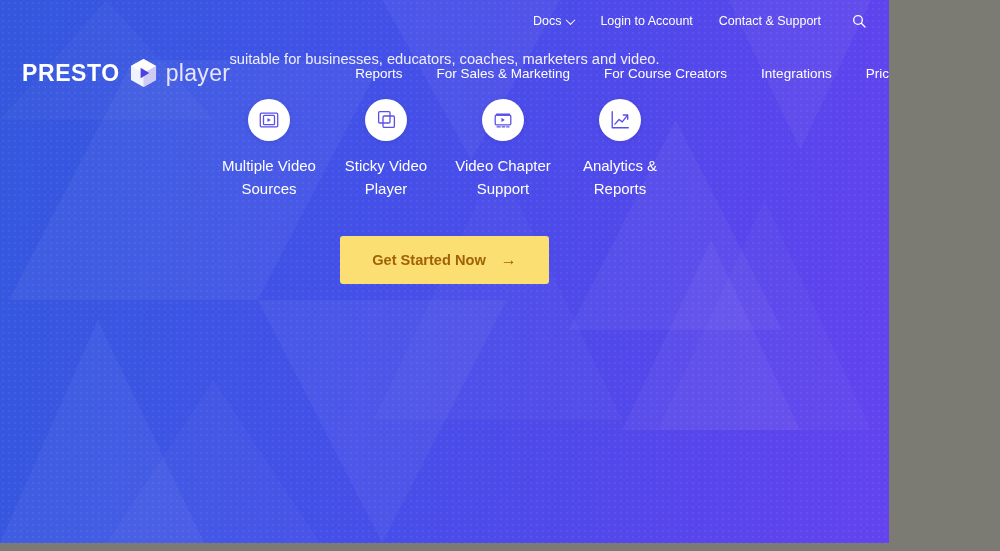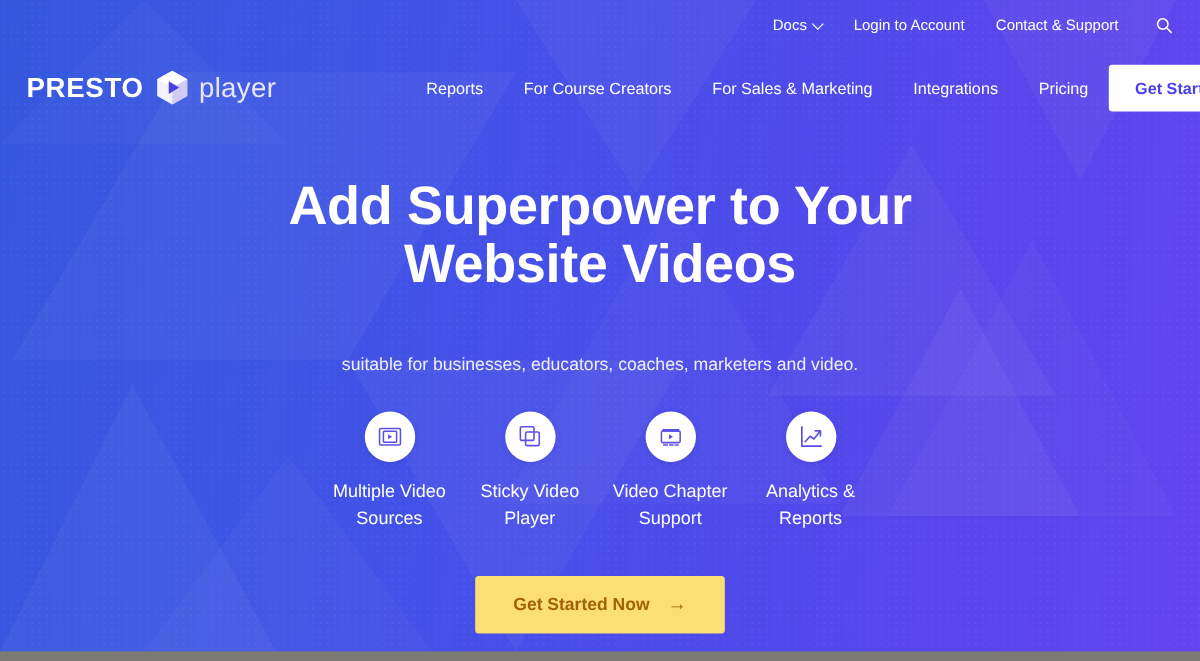--- a/index.html
+++ b/index.html
@@ -6,21 +6,21 @@
   html, body {
     width:1000px; height:551px;
     font-family:"Liberation Sans", sans-serif;
     overflow:hidden;
     background:#7b7b73;
   }
 
   
   .hero{
     position:relative;
-    width:1000px;
+    width:889px;
     height:543px;
     overflow:hidden;
     background:linear-gradient(100deg,
         #3457dd 0%,
         #3a56e2 18%,
         #4450e8 42%,
         #5049ea 66%,
         #5a45ec 84%,
         #6344ef 100%);
   }
@@ -219,35 +219,31 @@
           <polygon points="14,1 27,8.2 14,15.5 1,8.2" fill="#ffffff"></polygon>
           <polygon points="14,15.5 27,8.2 27,22.8 14,30" fill="#cfcbf4"></polygon>
           <polygon points="11,10 20,15.5 11,21" fill="#4a3fe8"></polygon>
         </svg>
       </span>
       <span class="logo-player">player</span>
     </div>
 
     <div class="navlinks">
       <a href="#">Reports</a>
+      <a href="#">For Sales &amp; Marketing</a>
       <a href="#">For Course Creators</a>
-      <a href="#">For Sales &amp; Marketing</a>
       <a href="#">Integrations</a>
       <a href="#">Pricing</a>
     </div>
 
     <button class="cta-top">Get Started</button>
   </div>
 
   <div class="content">
 
-    <h1>
-      <span>Add Superpower to Your</span><br>
-      <span>Website Videos</span>
-    </h1>
 
     <p class="sub">
       <br>
       <span>suitable for businesses, educators, coaches, marketers and video.</span>
     </p>
 
     <div class="features">
 
       <div class="feat">
         <div class="circle">

